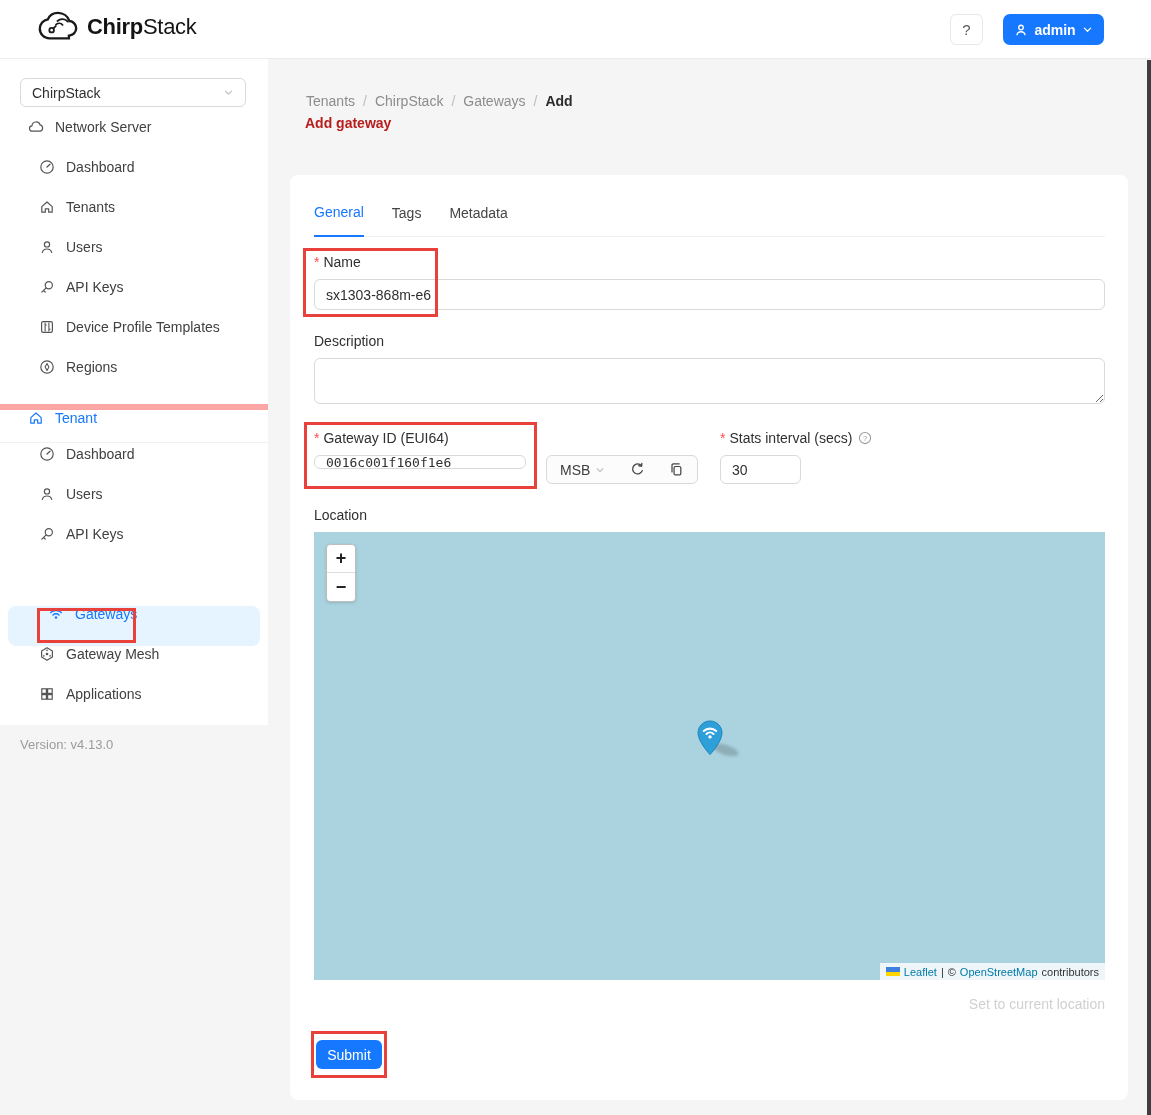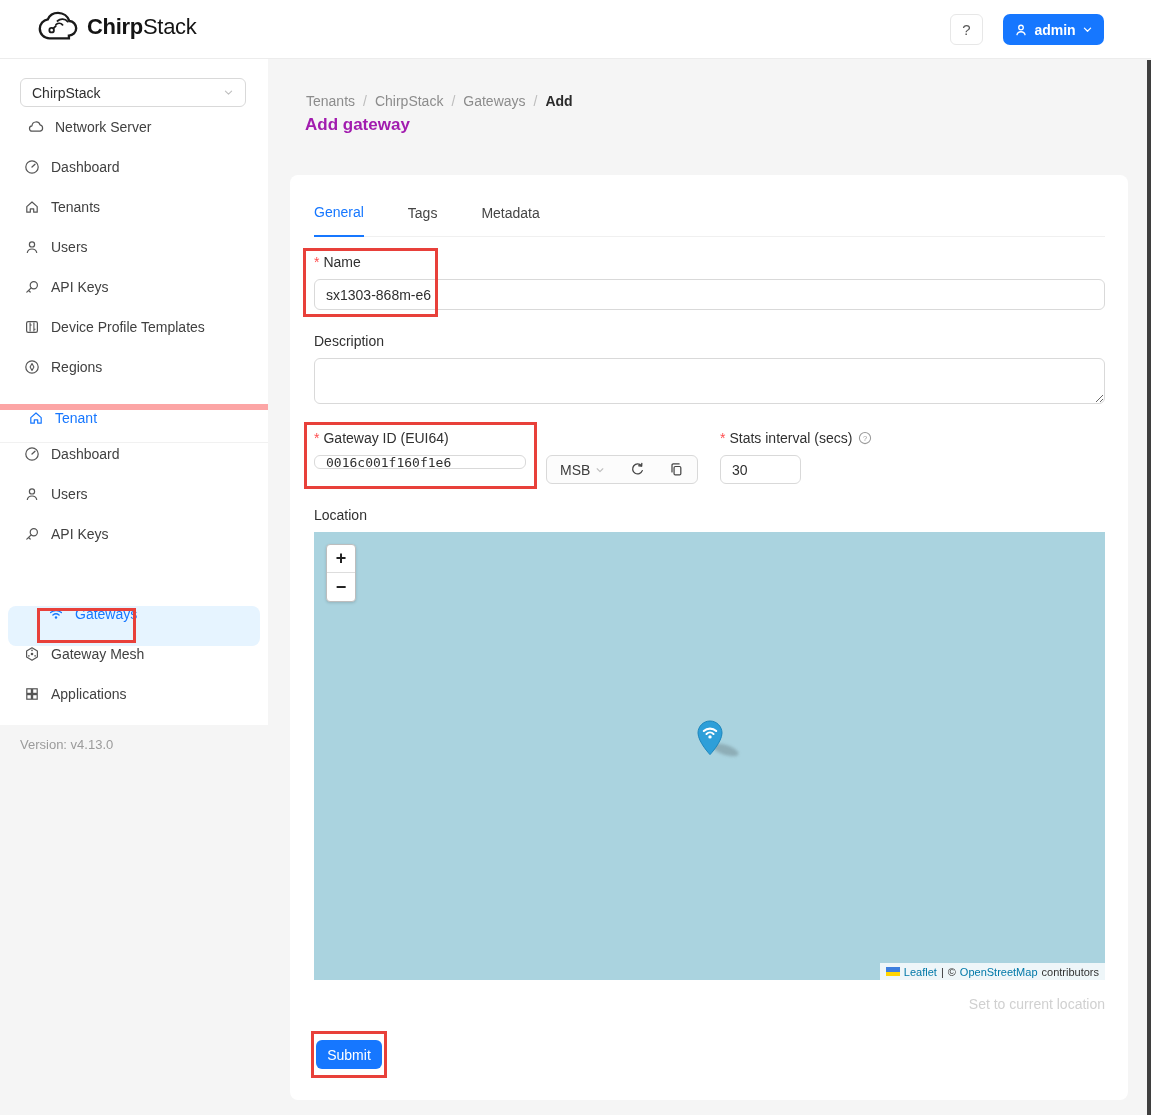--- a/index.html
+++ b/index.html
@@ -18,35 +18,35 @@
   .search .sbtn { width:32px; border-left:1px solid #e7e7e7; display:flex; align-items:center; justify-content:center; cursor:pointer; }
   .help-btn { position:absolute; left:950px; top:14px; width:33px; height:31px; border:1px solid #e7e7e7; border-radius:6px; background:#fff; display:flex; align-items:center; justify-content:center; font-size:15px; color:#595959; cursor:pointer; }
   .admin-btn { position:absolute; left:1003px; top:14px; width:101px; height:31px; border:none; border-radius:7px; background:#1677ff; color:#fff; display:flex; align-items:center; justify-content:center; gap:6px; font-size:14px; font-weight:700; cursor:pointer; font-family:"Liberation Sans", sans-serif; }
 
   
   .sidebar { position:absolute; left:0; top:59px; width:268px; height:666px; background:#fff; z-index:2; }
   .org-select { position:absolute; left:20px; top:19px; width:226px; height:29px; border:1px solid #d9d9d9; border-radius:6px; background:#fff; display:flex; align-items:center; justify-content:space-between; padding:0 11px; font-size:14px; color:#2e2e2e; cursor:pointer; }
   .mi { position:absolute; left:0; width:268px; height:40px; display:flex; align-items:flex-start; gap:11px; font-size:14px; color:#414141; cursor:pointer; }
   .mi .ic { display:flex; width:16px; justify-content:center; color:#555; }
   .mi.head { padding-left:28px; }
-  .mi.sub { padding-left:24px; }
+  .mi.sub { padding-left:39px; }
   .mi.group-tenant { top:345px; height:39px; border-top:6px solid #fca5a5; border-bottom:1px solid #f1f1f1; color:#1677ff; }
   .mi.group-tenant .ic { color:#1677ff; }
   .mi.selected { left:8px; width:252px; padding-left:40px; background:#e6f4ff; border-radius:8px; color:#1677ff; }
   .mi.selected .ic { color:#1677ff; }
   .version { position:absolute; left:20px; top:737px; font-size:13px; color:#9b9b9b; z-index:2; }
 
   
   .breadcrumb { position:absolute; left:306px; top:93px; font-size:14px; color:#8c8c8c; display:flex; gap:8px; }
   .breadcrumb .cur { color:#2b2b2b; font-weight:600; }
   .breadcrumb .sep { color:#bdbdbd; }
-  .page-title { position:absolute; left:305px; top:115px; font-size:17px; font-weight:700; color:#a21caf; }
+  .page-title { position:absolute; left:305px; top:115px; font-size:14px; font-weight:700; color:#b91c1c; }
 
   .card { position:absolute; left:290px; top:175px; width:838px; height:925px; background:#fff; border-radius:8px; z-index:1; }
-  .tabs { position:absolute; left:24px; right:23px; top:0; height:62px; border-bottom:1px solid #f0f0f0; display:flex; gap:44px; align-items:flex-end; }
+  .tabs { position:absolute; left:24px; right:23px; top:0; height:62px; border-bottom:1px solid #f0f0f0; display:flex; gap:28px; align-items:flex-end; }
   .tab { padding-bottom:15px; font-size:14px; color:#454545; cursor:pointer; }
   .tab.active { color:#1677ff; font-weight:500; border-bottom:2px solid #1677ff; margin-bottom:-1px; }
 
   .lbl { position:absolute; font-size:14px; color:#303030; display:flex; align-items:center; gap:4px; }
   .req { color:#ff4d4f; }
   .inp { position:absolute; border:1px solid #d9d9d9; border-radius:6px; background:#fff; font-size:14px; color:#2f2f2f; padding:0 11px; outline:none; font-family:"Liberation Sans", sans-serif; }
   .mono { font-family:"DejaVu Sans Mono","Liberation Mono",monospace; font-size:13px; }
   textarea.inp { resize:both; padding:6px 11px; }
 
   .idgroup { position:absolute; left:256px; top:280px; width:152px; height:29px; border:1px solid #d9d9d9; border-radius:6px; background:#fcfcfc; display:flex; align-items:center; justify-content:space-between; padding:0 13px; }

